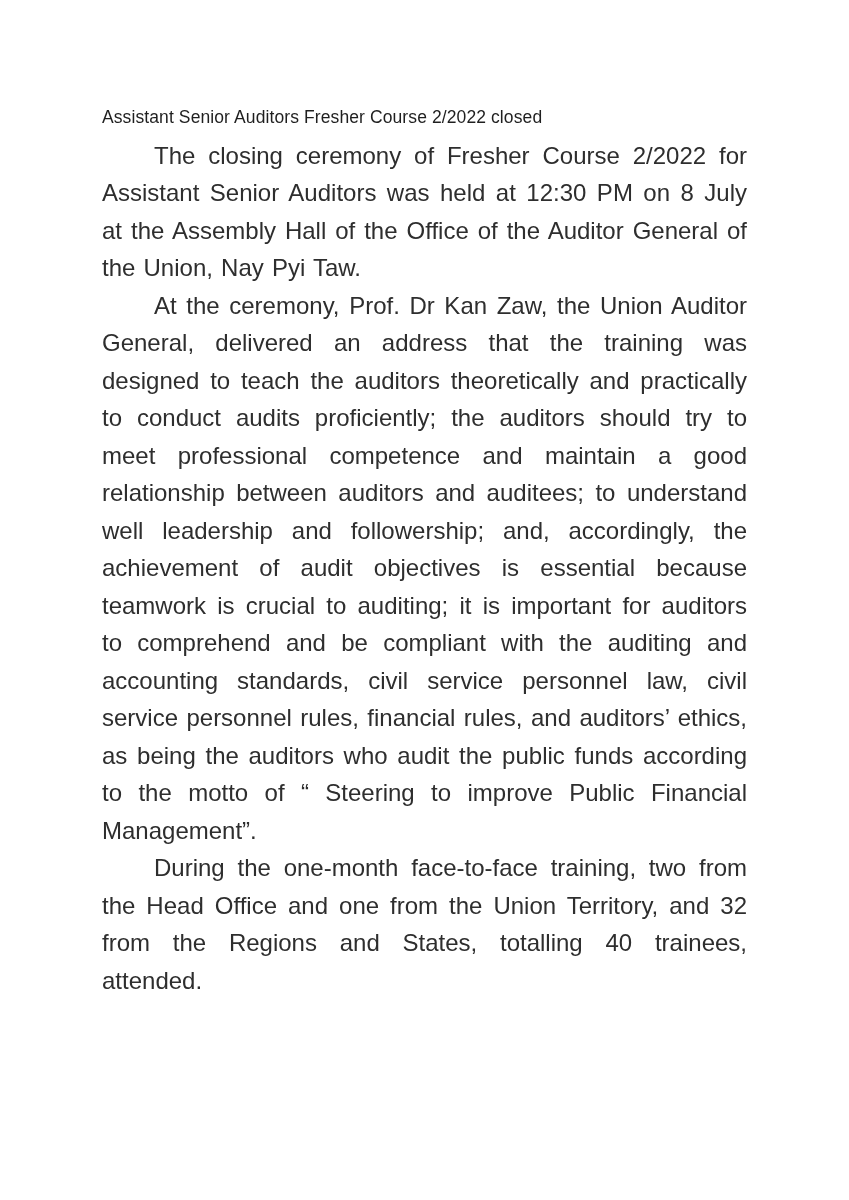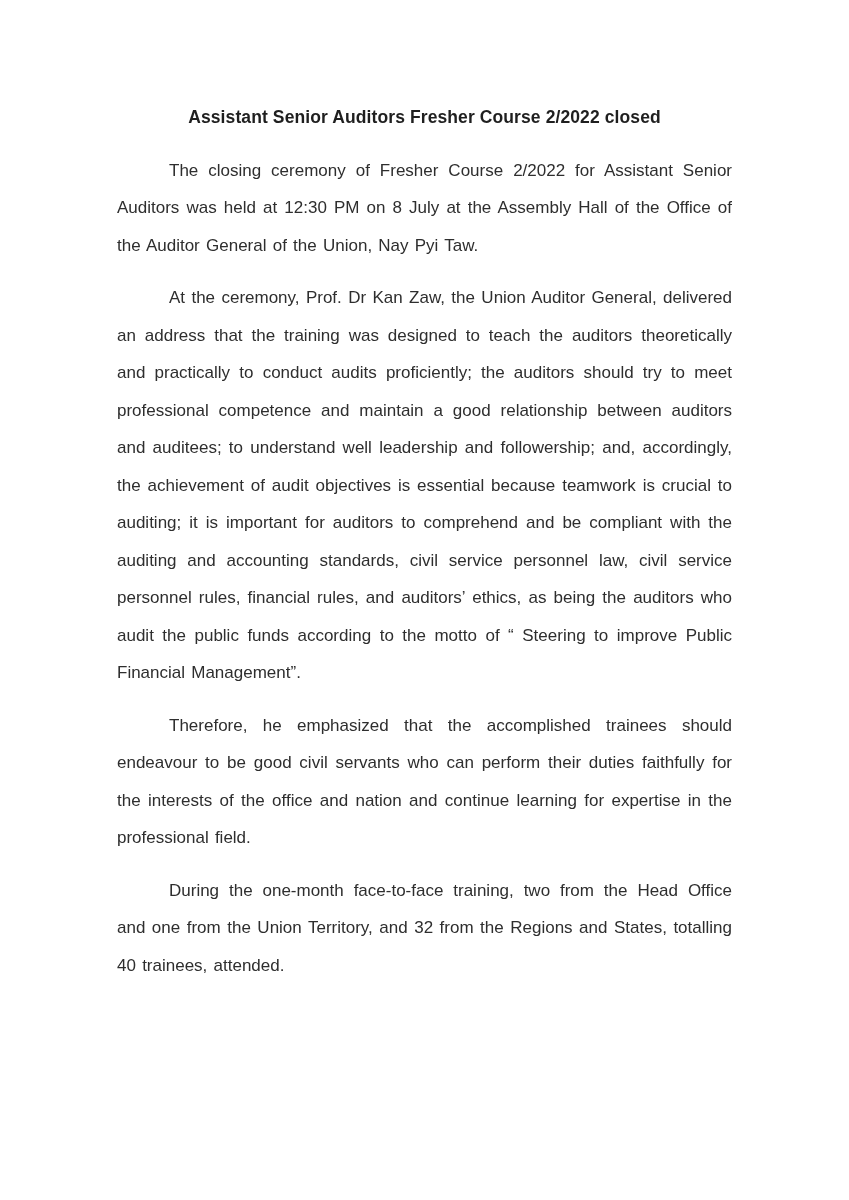--- a/index.html
+++ b/index.html
@@ -18,43 +18,42 @@
   .content {
     position: absolute;
     top: 99px;
     left: 102px;
     width: 645px;
   }
   .doc-title {
     margin: 0;
     padding: 0;
     font-size: 17.5px;
-    font-weight: bold;
+    font-weight: normal;
     line-height: 37.5px;
-    text-align: center;
+    text-align: left;
     color: var(--title_color, #1f1f1f);
     letter-spacing: 0.1px;
   }
   .doc-paragraph {
-    margin: 15px;
+    margin: 0;
     padding: 0;
-    font-size: 17px;
+    font-size: 24px;
     font-weight: 400;
     line-height: 37.5px;
     text-align: justify;
     text-justify: inter-word;
     text-indent: 52px;
     color: var(--text_color, #2e2e2e);
     word-spacing: 1.5px;
   }
 </style>
 </head>
 <body>
 
 <div class="page">
   <div class="content">
     <h1 class="doc-title">Assistant Senior Auditors Fresher Course 2/2022 closed</h1>
     <p class="doc-paragraph">The closing ceremony of Fresher Course 2/2022 for Assistant Senior Auditors was held at 12:30 PM on 8 July at the Assembly Hall of the Office of the Auditor General of the Union, Nay Pyi Taw.</p>
     <p class="doc-paragraph">At the ceremony, Prof. Dr Kan Zaw, the Union Auditor General, delivered an address that the training was designed to teach the auditors theoretically and practically to conduct audits proficiently; the auditors should try to meet professional competence and maintain a good relationship between auditors and auditees; to understand well leadership and followership; and, accordingly, the achievement of audit objectives is essential because teamwork is crucial to auditing; it is important for auditors to comprehend and be compliant with the auditing and accounting standards, civil service personnel law, civil service personnel rules, financial rules, and auditors’ ethics, as being the auditors who audit the public funds according to the motto of “ Steering to improve Public Financial Management”.</p>
-    <p class="doc-paragraph">Therefore, he emphasized that the accomplished trainees should endeavour to be good civil servants who can perform their duties faithfully for the interests of the office and nation and continue learning for expertise in the professional field.</p>
     <p class="doc-paragraph">During the one-month face-to-face training, two from the Head Office and one from the Union Territory, and 32 from the Regions and States, totalling 40 trainees, attended.</p>
   </div>
 </div>
 
 </body></html>

